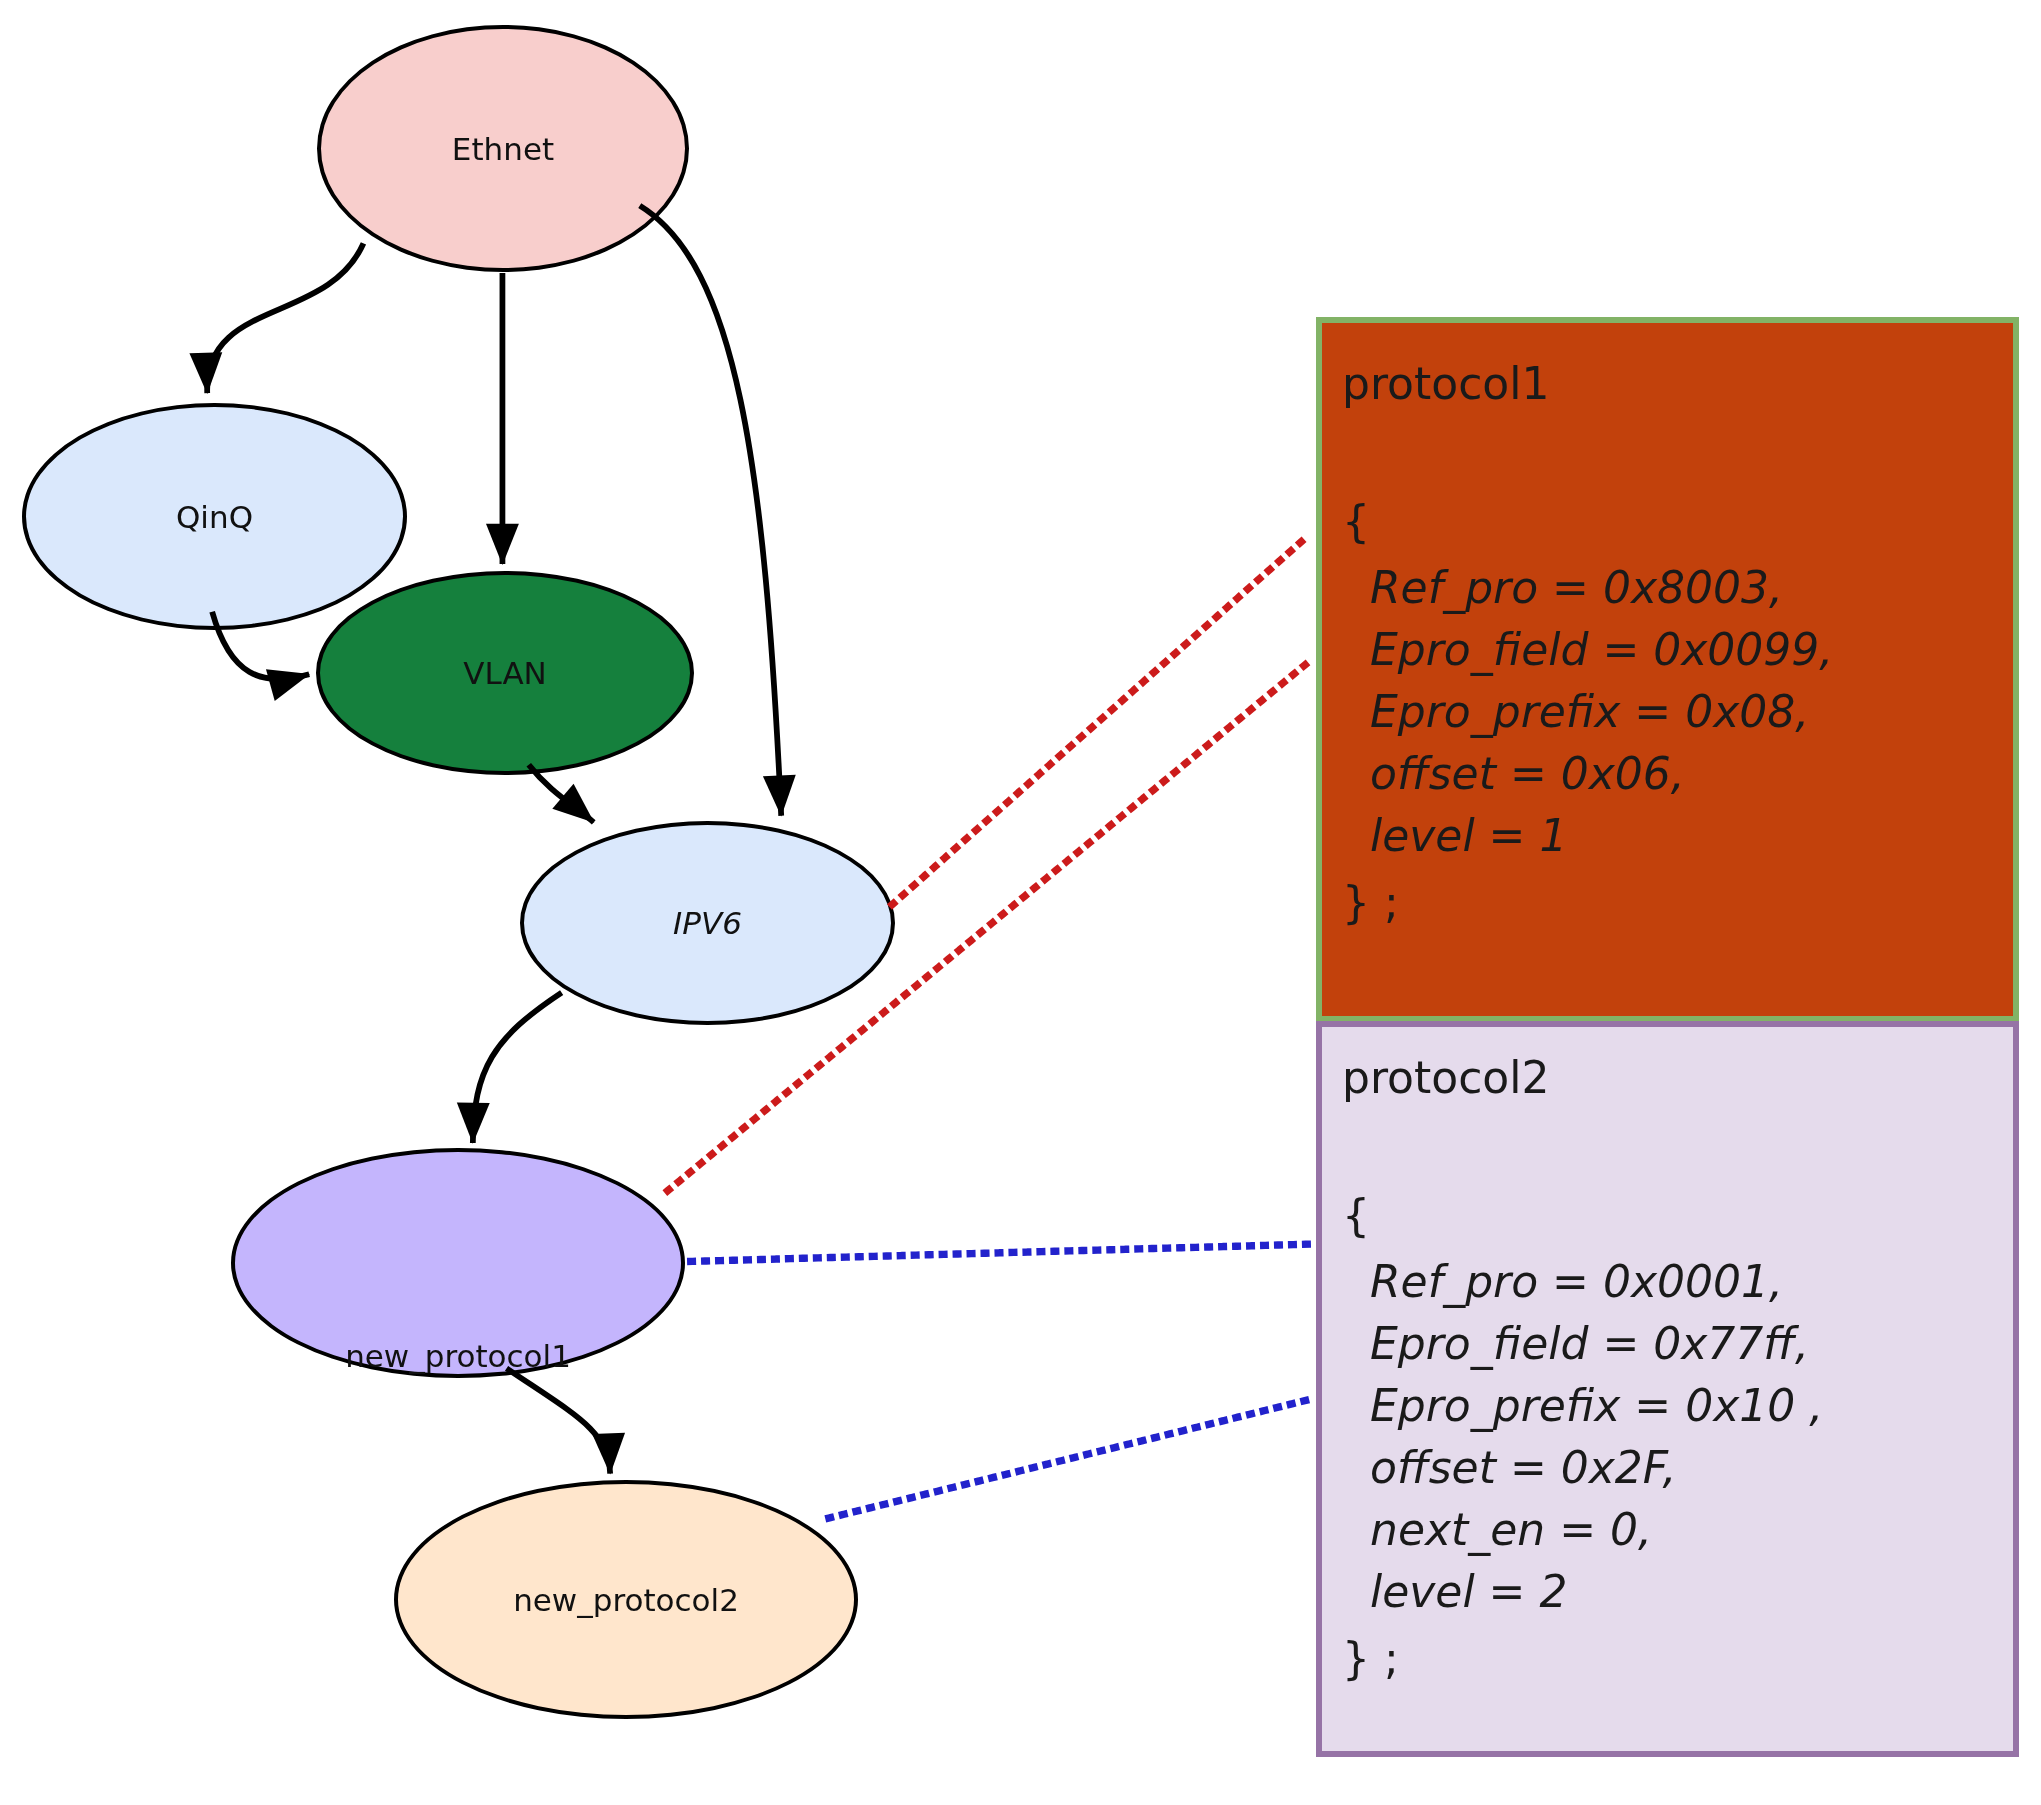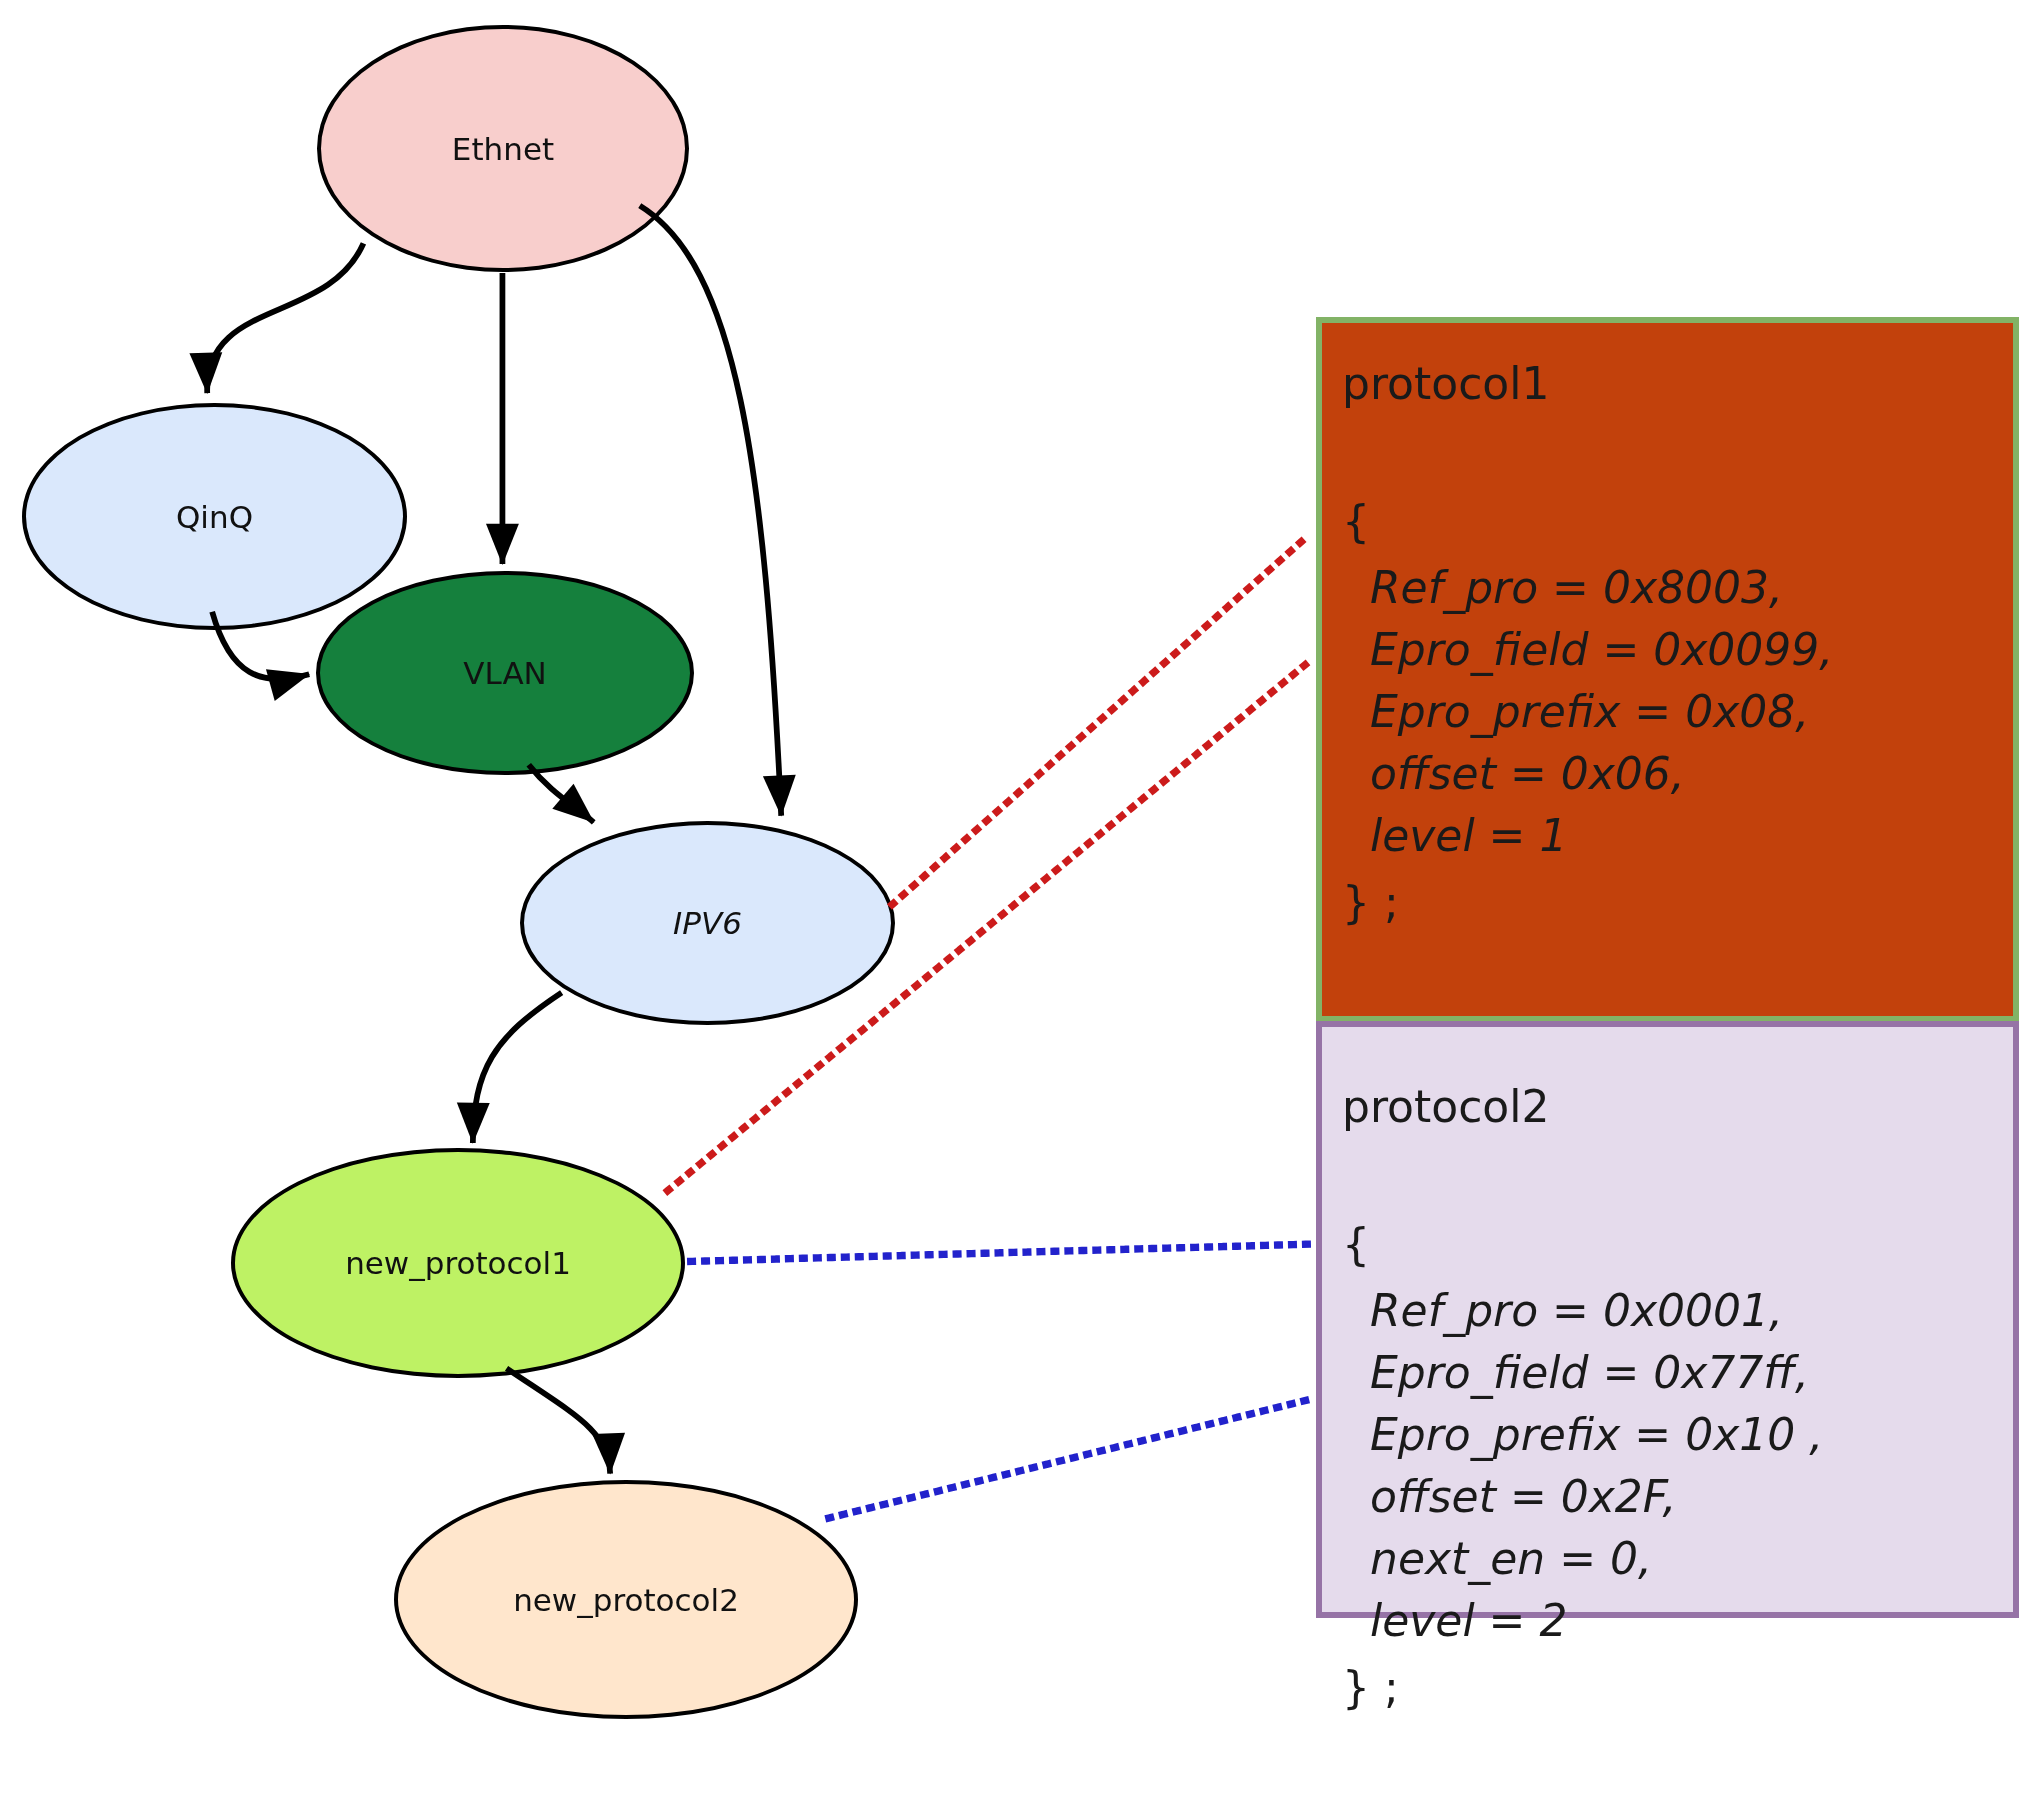--- a/index.html
+++ b/index.html
@@ -21,36 +21,36 @@
     align-items: center;
     justify-content: center;
     font-size: 31px;
     color: #111111;
     text-align: center;
   }
   #node-ethnet { left: 317px; top: 25px;   width: 372px; height: 247px; background: #f8cecc; }
   #node-qinq   { left: 22px;  top: 403px;  width: 385px; height: 227px; background: #dae8fc; }
   #node-vlan   { left: 316px; top: 571px;  width: 378px; height: 204px; background: #15803d; }
   #node-ipv6   { left: 520px; top: 821px;  width: 375px; height: 204px; background: #dae8fc; font-style: italic; }
-  #node-np1    { left: 231px; top: 1148px; width: 454px; height: 230px; background: #bef264; }
+  #node-np1    { left: 231px; top: 1148px; width: 454px; height: 230px; background: #c4b5fd; align-items: flex-end; }
   #node-np2    { left: 394px; top: 1480px; width: 464px; height: 239px; background: #ffe6cc; }
 
   
   .pbox {
     position: absolute;
     left: 1316px;
     width: 703px;
     box-sizing: border-box;
     padding: 30px 15px 0 20px;
     font-size: 44px;
     line-height: 62px;
     color: #1a1a1a;
   }
   #protocol1-box { top: 317px;  height: 705px; background: #c2410c; border: 6.6px solid #82b366; }
-  #protocol2-box { top: 1021px; height: 597px; background: #e5dbec; border: 6.6px solid #9673a6; padding-top: 49px; }
+  #protocol2-box { top: 1021px; height: 736px; background: #e5dbec; border: 6.6px solid #9673a6; padding-top: 20px; }
   .pbox-title { white-space: pre; }
   .brace-open { margin-top: 76px; white-space: pre; }
   .code-lines { margin-top: 4px; padding-left: 28px; font-style: italic; }
   .code-line  { white-space: pre; }
   .brace-close { margin-top: 5px; white-space: pre; }
 
   
   .edges {
     position: absolute;
     left: 0; top: 0;

